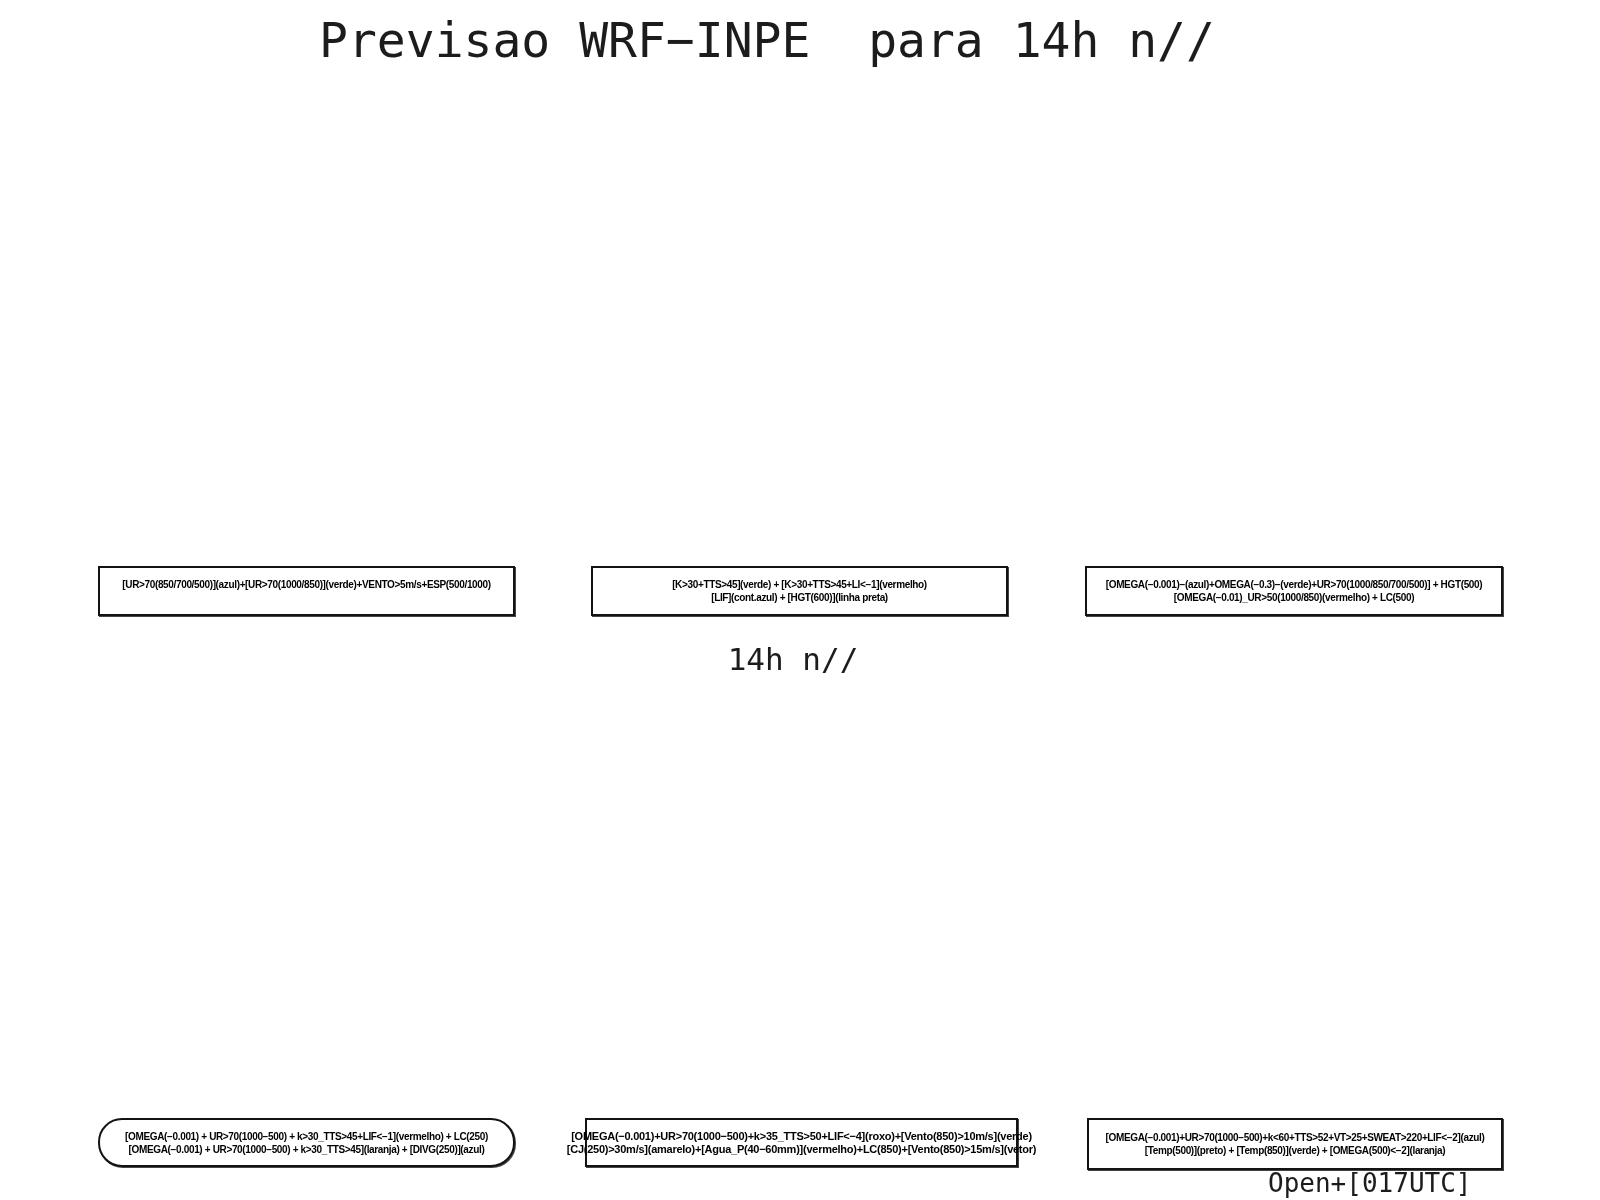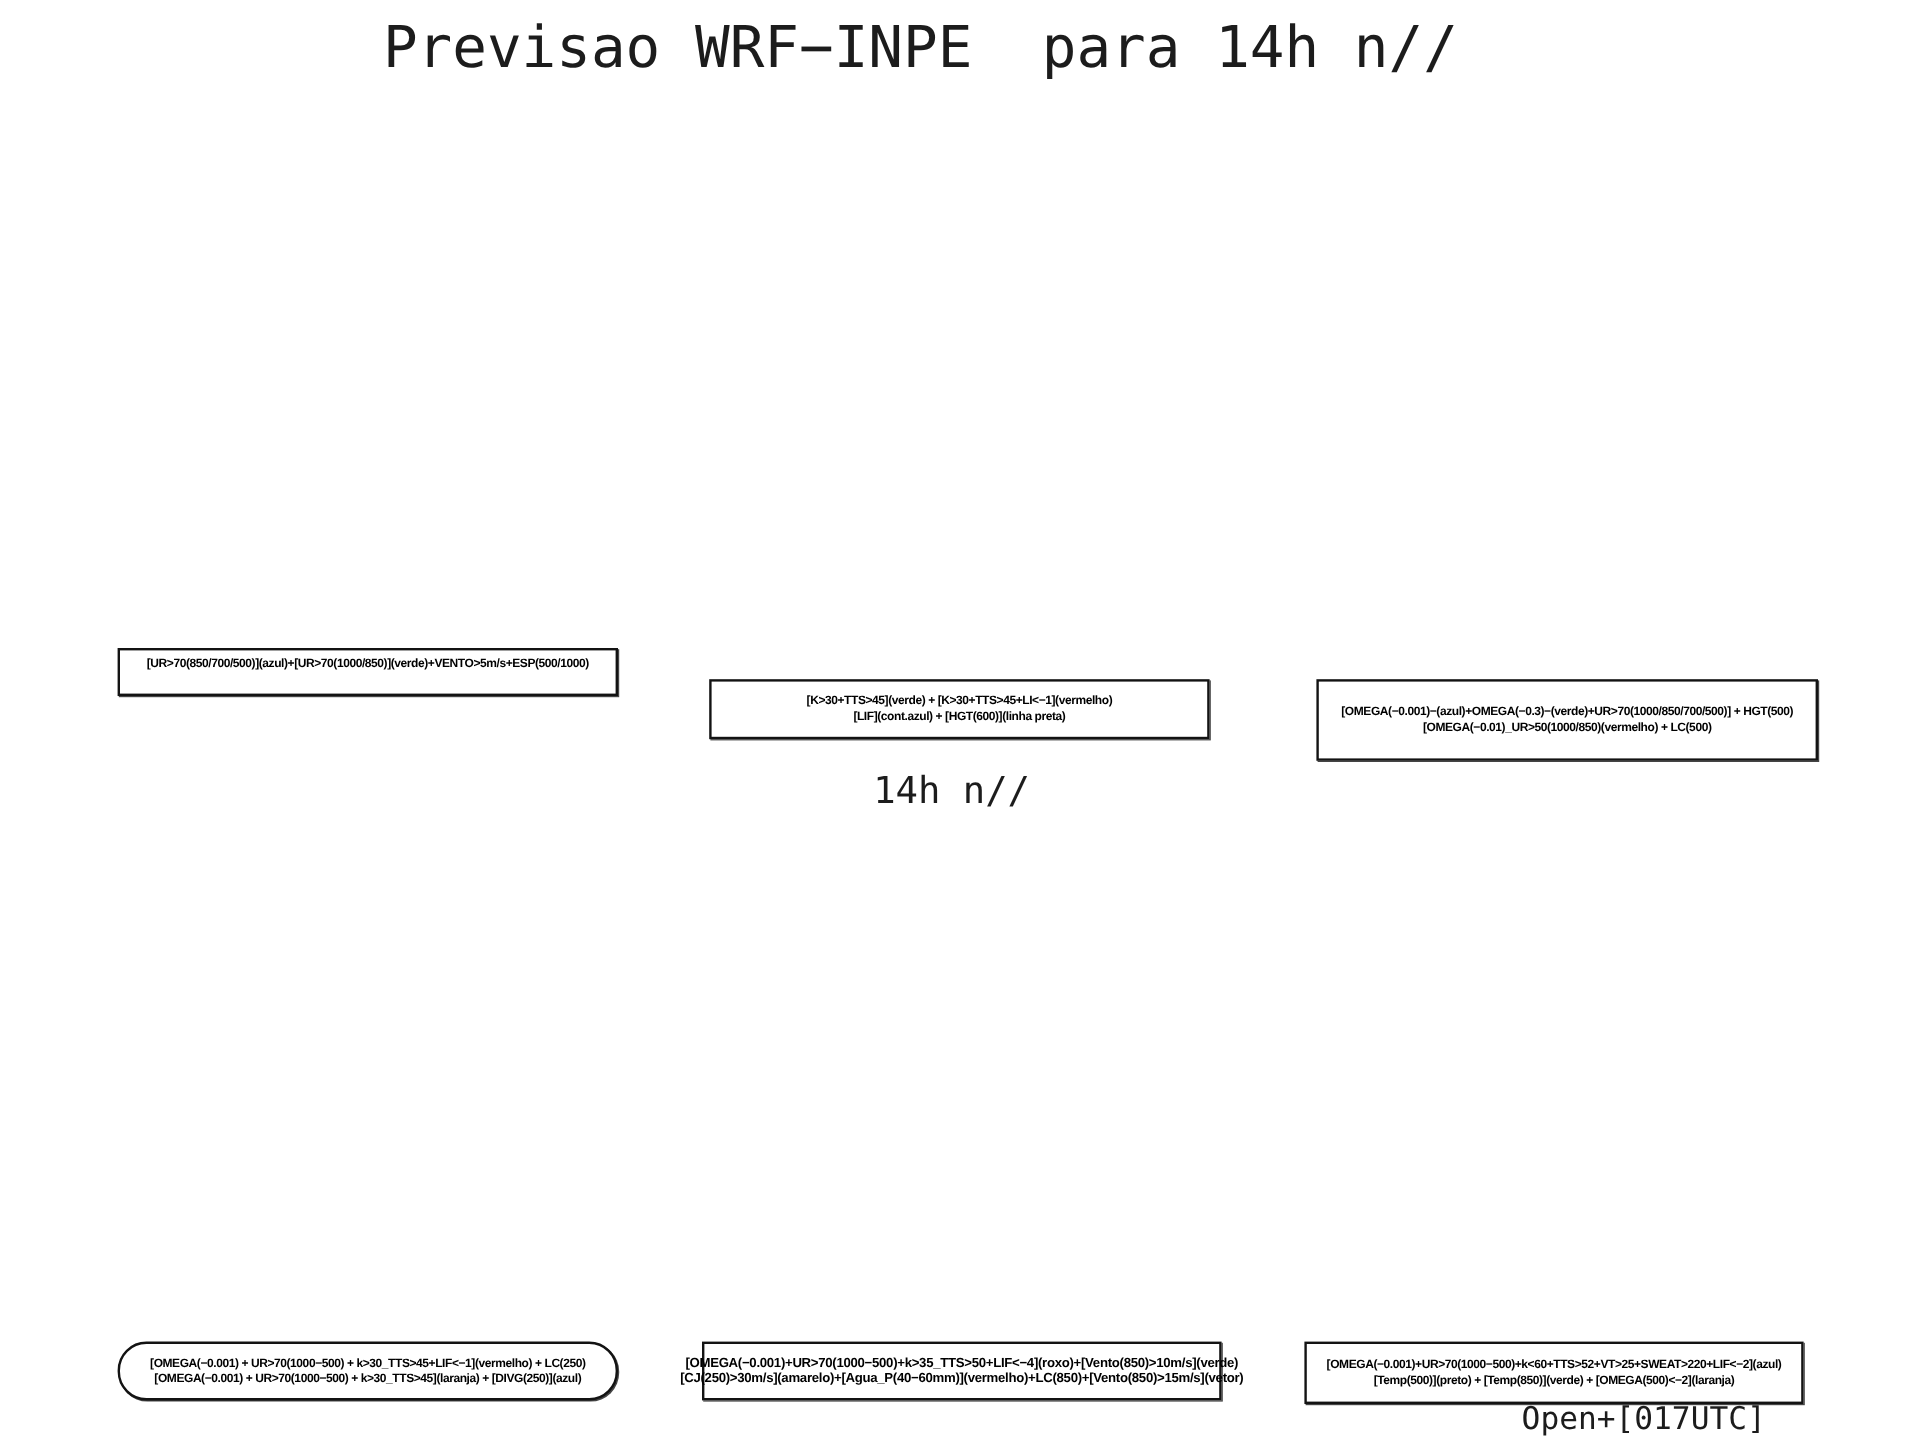--- a/index.html
+++ b/index.html
@@ -72,23 +72,23 @@
     white-space: pre;
     color: #000;
   }
   .panel.tight .line {
     font-size: 11px;
     letter-spacing: -0.25px;
   }
   .panel.single {
     padding-bottom: 14px;
   }
-  .p-top-left      { left:  98px; top:  540px; width: 417px; height: 40px; }
+  .p-top-left      { left:  98px; top:  566px; width: 417px; height: 50px; }
   .p-top-center    { left: 591px; top:  566px; width: 417px; height: 50px; justify-content: center; }
-  .p-top-right     { left: 1085px; top: 566px; width: 418px; height: 68px; margin-left: 12px; }
+  .p-top-right     { left: 1085px; top: 566px; width: 418px; height: 50px; }
   .p-bottom-left   { left:  98px; top: 1118px; width: 417px; height: 49px; border-radius: 24px; }
   .p-bottom-center { left: 585px; top: 1118px; width: 433px; height: 49px; }
   .p-bottom-right  { left: 1087px; top: 1118px; width: 416px; height: 52px; }
 </style>
 </head>
 <body>
 
 <h1 class="stroke-text page-title">Previsao WRF−INPE  para 14h n//</h1>
 
 <div class="panel single p-top-left">

